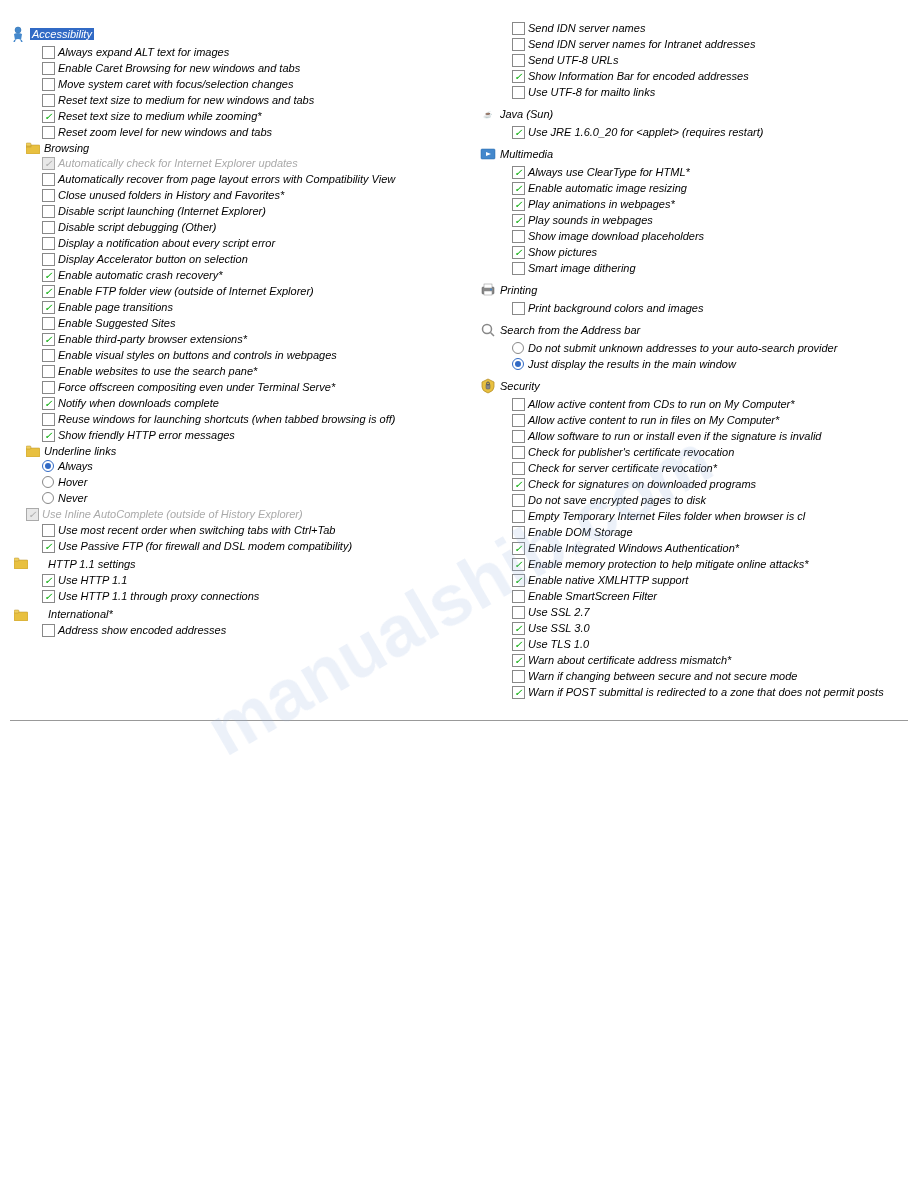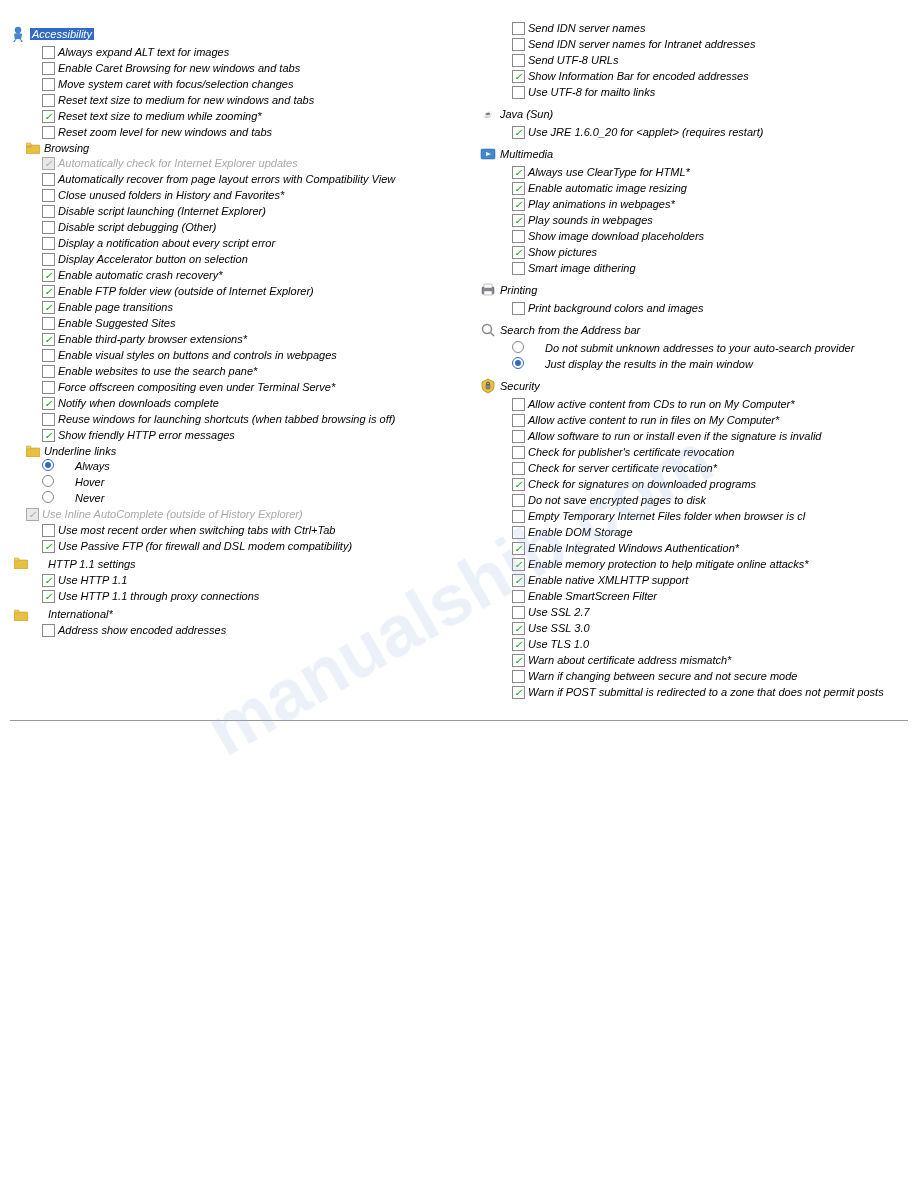--- a/index.html
+++ b/index.html
@@ -103,21 +103,22 @@
     .item-label {
       font-size: 11px;
       color: #000;
       line-height: 14px;
     }
     .item-label.grayed {
       color: #aaa;
     }
     .radio-row {
       display: flex;
-      gap: 21px;
+      align-items: center;
+      gap: 4px;
       padding: 1px 0 1px 32px;
     }
     .radio {
       width: 12px;
       height: 12px;
       border-radius: 50%;
       border: 1px solid #888;
       background: #fff;
       display: inline-flex;
       align-items: center;

